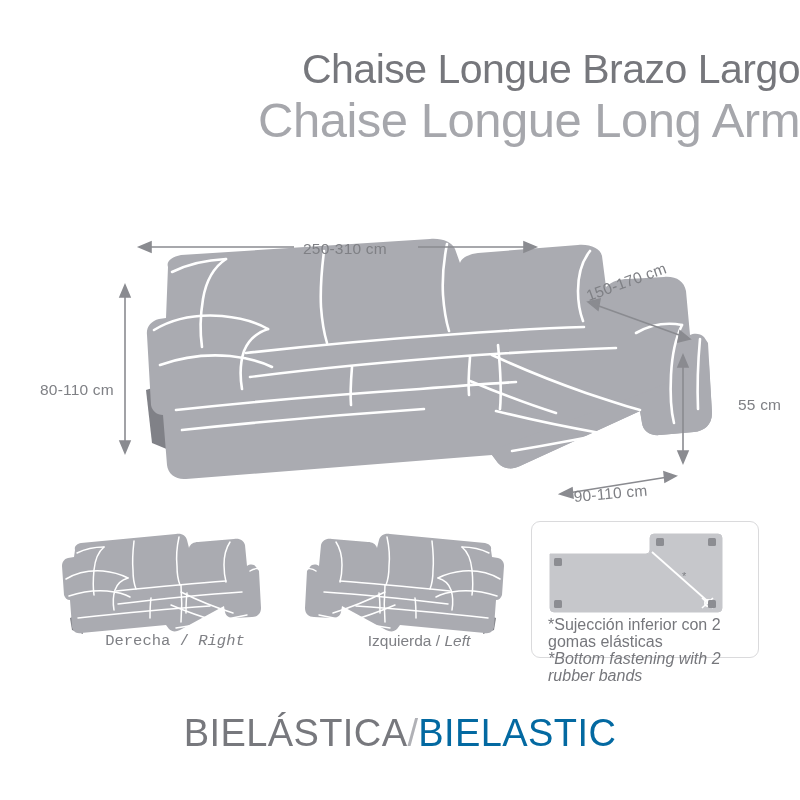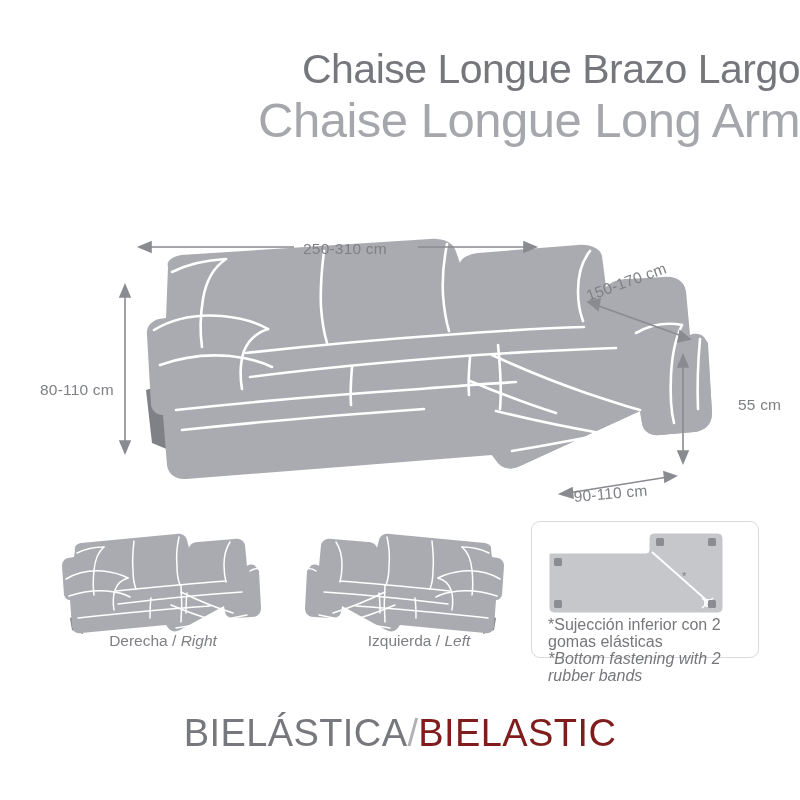--- a/index.html
+++ b/index.html
@@ -51,21 +51,21 @@
     top: 712px;
     left: 0;
     width: 800px;
     text-align: center;
     font-size: 38px;
     letter-spacing: 0.4px;
     font-weight: 300;
   }
   .brand-es { color: #77787d; }
   .brand-sep { color: #b0b1b6; }
-  .brand-en { color: #7f1d1d; }
+  .brand-en { color: #0369a1; }
 
   
   .main-figure {
     position: absolute;
     left: 0;
     top: 215px;
     width: 800px;
     height: 305px;
   }
   .main-figure svg { display: block; }
@@ -94,21 +94,21 @@
   #variant-left  { left: 288px; top: 522px; }
   .variant svg { display: block; }
   .variant-label {
     position: absolute;
     top: 632px;
     width: 230px;
     text-align: center;
     font-size: 15.5px;
     color: #7f8085;
   }
-  #label-right { left: 48px; }
+  #label-right { left: 60px; font-family: Liberation Mono, monospace; }
   #label-left  { left: 304px; text-align: center; }
   .variant-label em { font-style: italic; }
 
   
   .info-box {
     position: absolute;
     left: 531px;
     top: 521px;
     width: 228px;
     height: 137px;

